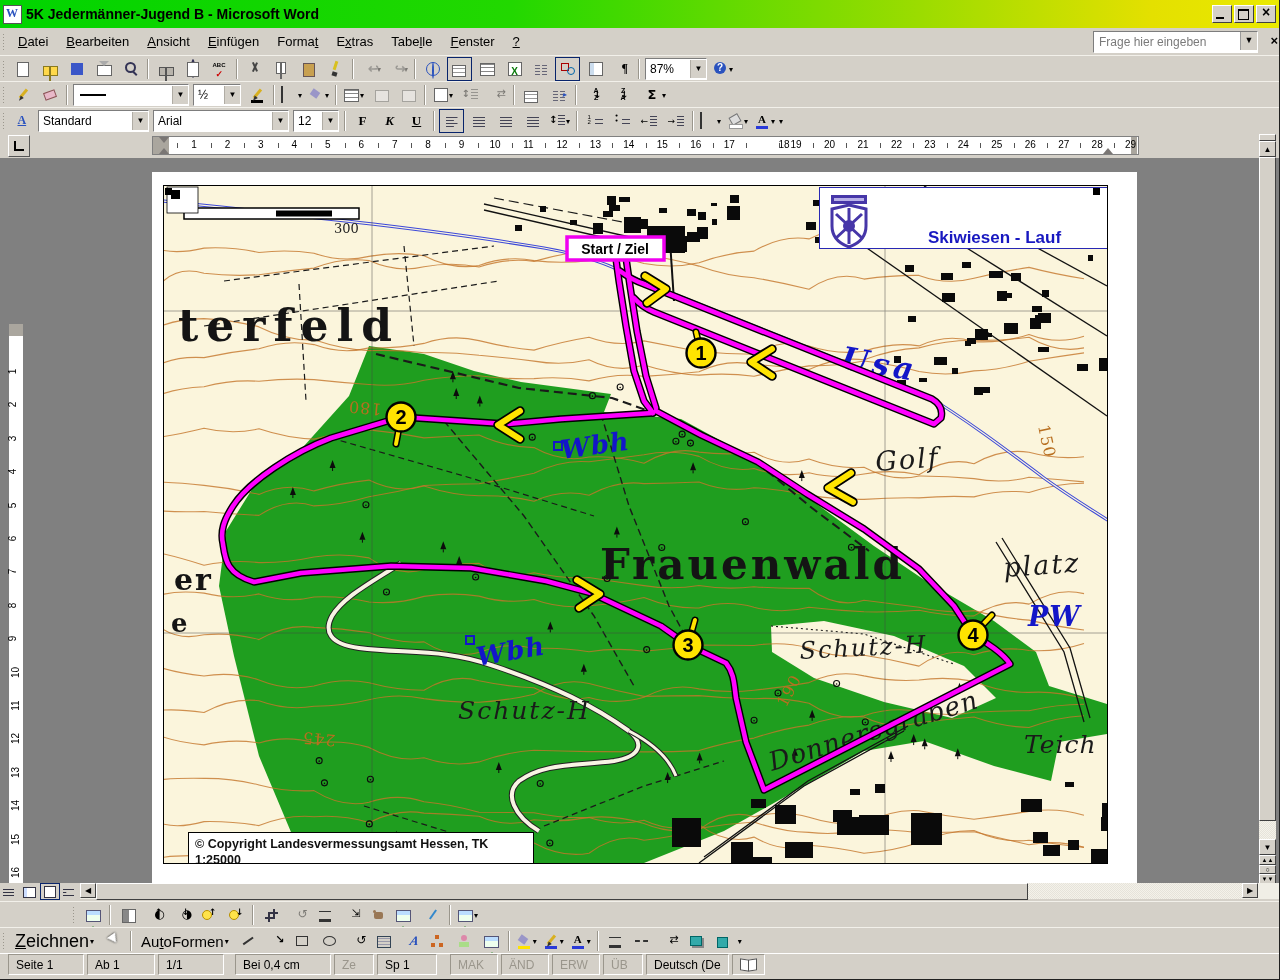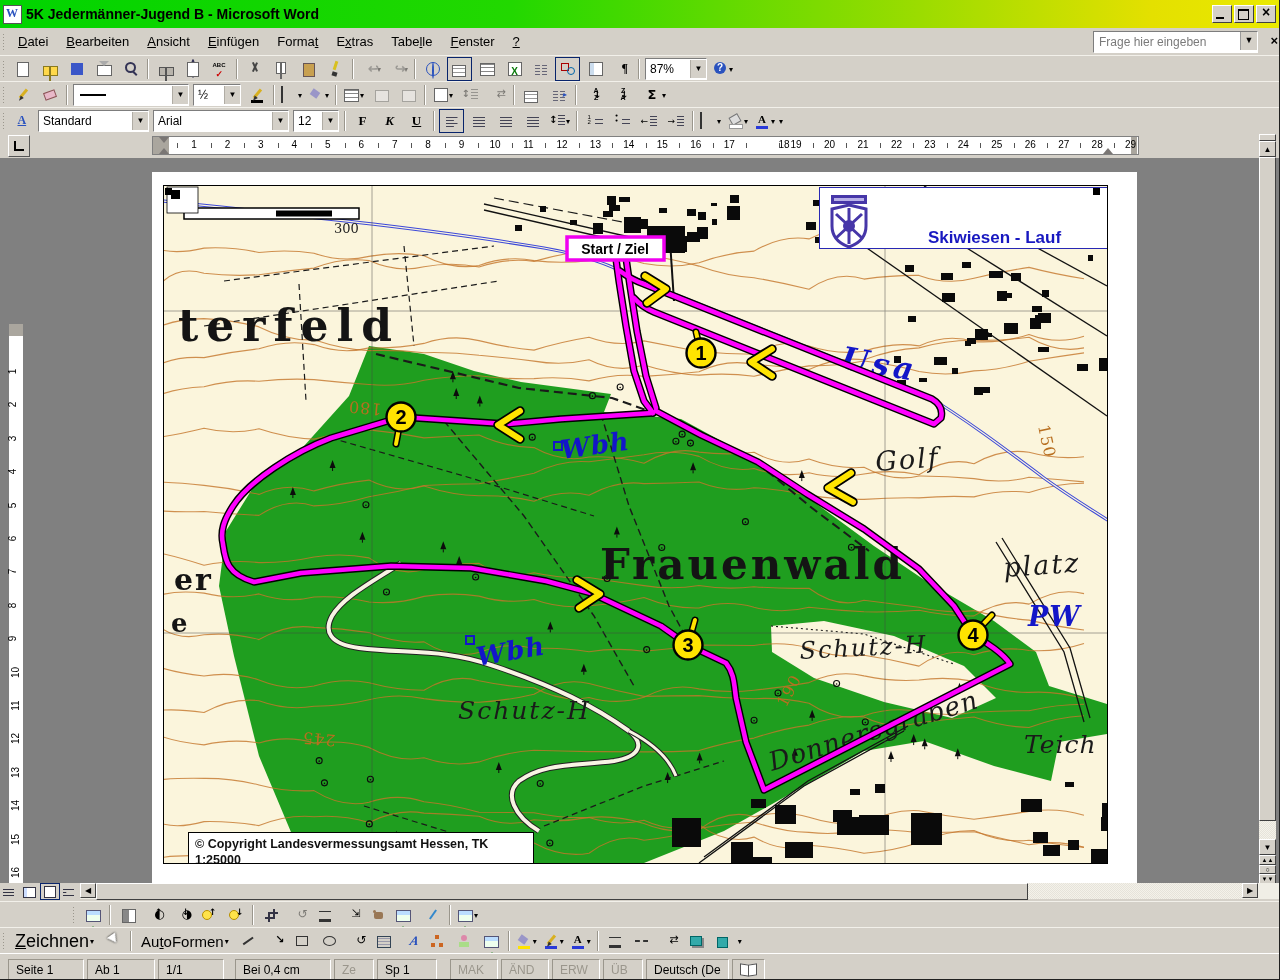--- a/index.html
+++ b/index.html
@@ -185,21 +185,21 @@
   #vtrack{position:absolute;left:0;top:23px;width:17px;height:682px;background:#f0eee6;
      background-image:repeating-conic-gradient(#e6e3da 0 25%,#f4f2ea 0 50%);background-size:2px 2px}
   #vthumb{position:absolute;left:0;top:0;width:17px;height:664px;background:#d4d0c8;border:1px solid;border-color:#fff #404040 #404040 #fff;box-sizing:border-box}
   #hscrollrow{left:0;top:883px;width:1280px;height:16px;background:#f0eee6;display:flex;position:absolute}
   .viewbtn{width:18px;height:15px;background:#d4d0c8;border:1px solid transparent;position:relative;flex:none}
   .viewbtn.on{border:1px solid #08246b}
   #htrack{flex:1;background:repeating-conic-gradient(#e6e3da 0 25%,#f4f2ea 0 50%);background-size:2px 2px;position:relative}
   #hthumb{position:absolute;left:0;top:0;height:15px;width:930px;background:#d4d0c8;border:1px solid;border-color:#fff #404040 #404040 #fff}
   
   #statusbar{left:0;top:953px;width:1280px;height:27px;background:#d4d0c8;border-top:1px solid #fff;
-     display:flex;align-items:flex-end;font-size:12px;padding-left:8px;box-sizing:border-box}
+     display:flex;align-items:flex-start;font-size:12px;padding-left:8px;box-sizing:border-box}
   .spanel{height:19px;border:1px solid;border-color:#9a968c #fff #fff #9a968c;display:flex;align-items:center;
      padding:0 7px;margin-right:3px;white-space:nowrap}
   .spanel.gray{color:#9a968c}
   .book{width:17px;height:11px;position:relative}
   .book::before,.book::after{content:"";position:absolute;width:7px;height:10px;background:#fff;border:1px solid #555;top:0}
   .book::before{left:0;transform:skewY(8deg)}
   .book::after{right:0;transform:skewY(-8deg)}
 </style>
 </head>
 <body>

